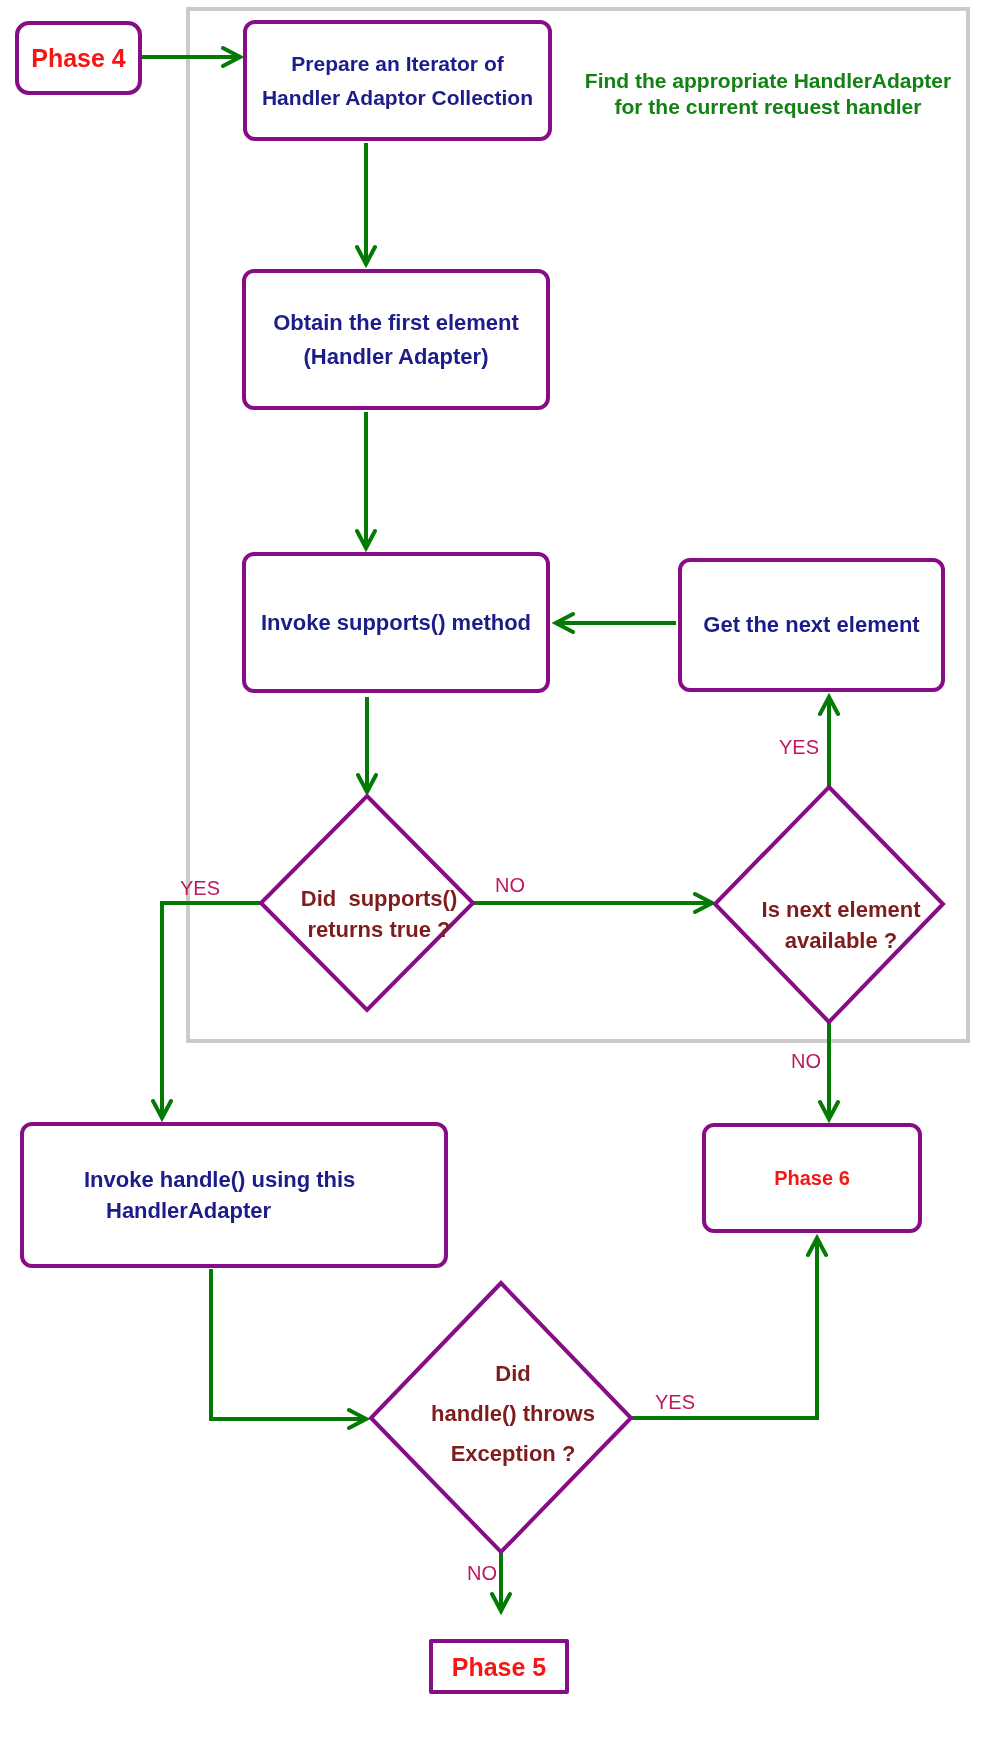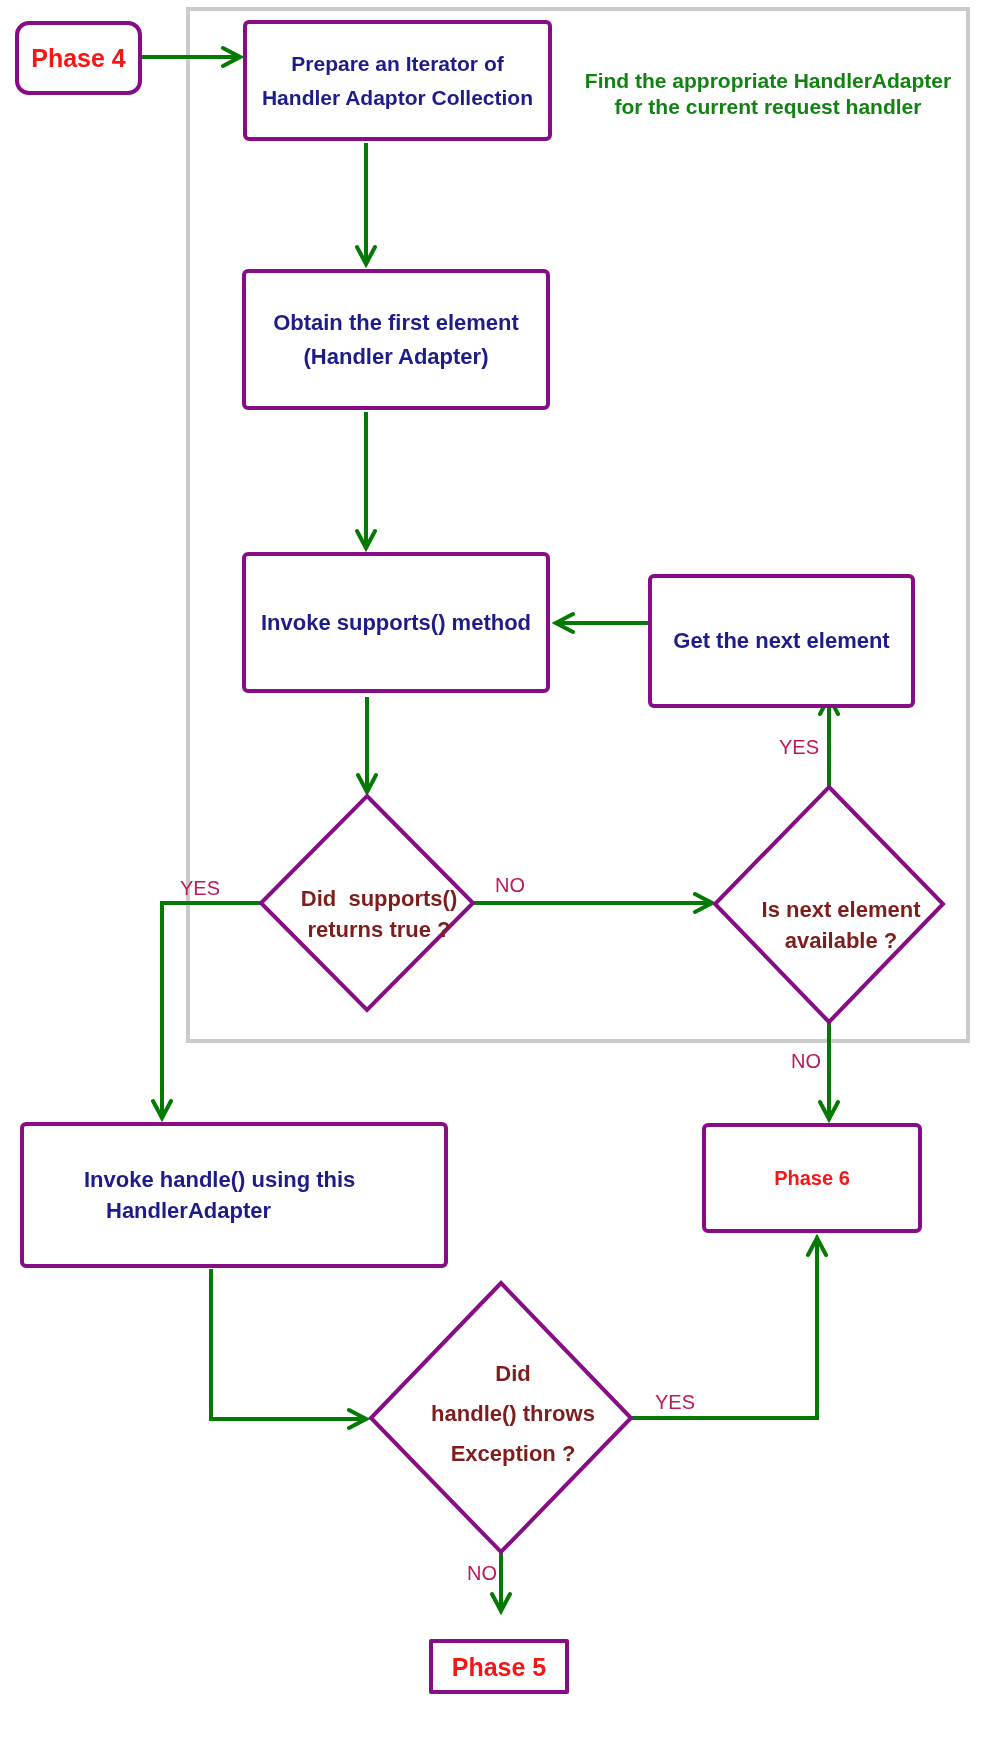--- a/index.html
+++ b/index.html
@@ -6,31 +6,31 @@
   .canvas{
     position:relative;width:996px;height:1761px;background:#ffffff;
     font-family:"Liberation Sans",sans-serif;overflow:hidden;
   }
   .frame{
     position:absolute;left:186px;top:7px;width:784px;height:1036px;
     border:4px solid #cbcbcb;box-sizing:border-box;z-index:1;background:transparent;
   }
   .wires{position:absolute;left:0;top:0;z-index:2;}
   .node{
-    position:absolute;box-sizing:border-box;border:4px solid #870d87;border-radius:6px;
+    position:absolute;box-sizing:border-box;border:4px solid #870d87;border-radius:12px;
     background:#ffffff;display:flex;flex-direction:column;align-items:center;justify-content:center;
     z-index:3;color:#1c1c8a;font-weight:bold;font-size:22px;line-height:34px;text-align:center;
   }
   .node .txt{white-space:pre;}
   .phase{color:#f51616;font-size:25px;line-height:30px;}
   .node-phase4{left:15px;top:21px;width:127px;height:74px;border-radius:14px;}
   .node-prepare{left:243px;top:20px;width:309px;height:121px;font-size:21px;}
   .node-obtain{left:242px;top:269px;width:308px;height:141px;}
   .node-supports{left:242px;top:552px;width:308px;height:141px;}
-  .node-getnext{left:648px;top:558px;width:267px;height:134px;margin-top:16px;}
+  .node-getnext{left:678px;top:558px;width:267px;height:134px;}
   .node-invokehandle{
     left:20px;top:1122px;width:428px;height:146px;
     align-items:flex-start;text-align:left;padding-left:60px;line-height:31px;
   }
   .node-invokehandle .txt2{margin-left:22px;}
   .node-phase6{left:702px;top:1123px;width:220px;height:110px;font-size:20px;}
   .node-phase5{left:429px;top:1615px;width:140px;height:55px;border-radius:2px;margin-top:24px;}
   .dlabel{
     position:absolute;transform:translate(-50%,-50%);z-index:4;
     color:#7f1d1d;font-weight:bold;font-size:22px;line-height:31px;text-align:center;margin-left:12px;

